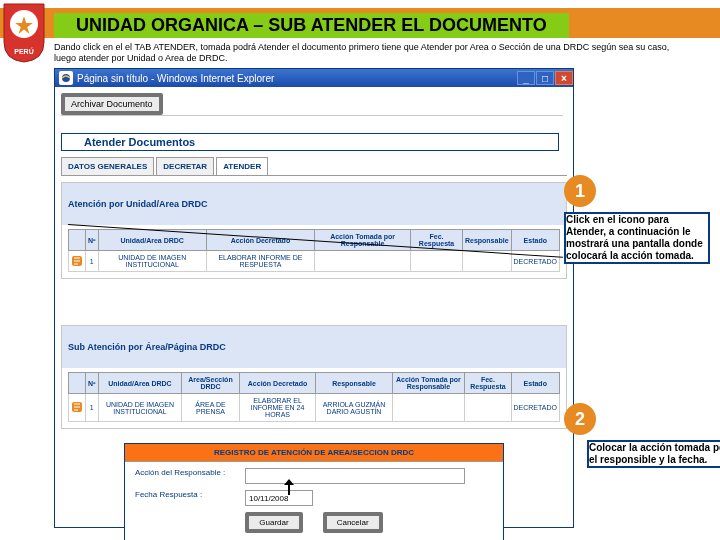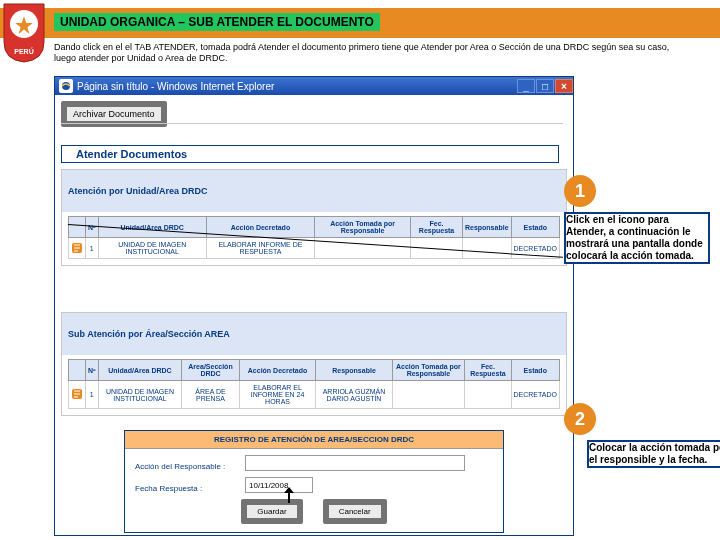--- a/index.html
+++ b/index.html
@@ -1,41 +1,41 @@
 <!DOCTYPE html>
 <html><head>
 <meta charset="utf-8">
 <style>
   *{box-sizing:border-box;margin:0;padding:0;font-family:Arial,Helvetica,sans-serif}
   body{width:720px;height:540px;background:#fff;position:relative;overflow:hidden}
   .header-bar{position:absolute;left:0;top:8px;width:720px;height:30px;background:#e78a22}
   .logo{position:absolute;left:2px;top:2px;width:44px;height:62px}
-  .title{position:absolute;left:54px;top:13px;font-size:12px;font-weight:bold;background:#22c55e;padding:2px 6px}
+  .title{position:absolute;left:54px;top:13px;font-size:18px;font-weight:bold;background:#84cc16;padding:2px 22px}
   .intro{position:absolute;left:54px;top:42px;width:636px;font-size:9px;line-height:1.25;color:#000}
-  .browser{position:absolute;left:54px;top:76px;width:520px;height:460px;border:1px solid #0a3a7a}
+  .browser{position:absolute;left:54px;top:68px;width:520px;height:460px;border:1px solid #0a3a7a}
   .titlebar{height:18px;background:linear-gradient(#3b74d1,#1b4bab);display:flex;align-items:center;color:#fff;font-size:10px}
   .tb-icon{width:14px;height:14px;margin:0 4px;background:#fff;border-radius:2px;display:flex;align-items:center;justify-content:center;color:#1b4bab}
   .tb-title{flex:1}
   .tb-btn{width:18px;height:14px;margin-left:1px;background:#2f63c2;border:1px solid #6993d9;display:flex;align-items:center;justify-content:center;color:#fff;font-size:10px;font-weight:bold}
   .tb-close{background:#d14a2f;border-color:#e77a5a}
   .content{position:relative;width:100%;height:calc(100% - 18px);background:#fff}
-  .btn{display:inline-block;background:#ebebeb;border:6px solid #737373;border-radius:2px;font-size:9px;padding:2px 6px;margin:6px 0 0 6px}
-  .section-title{border:1px solid #063a82;background:#fff;color:#063a82;font-size:11px;font-weight:bold;padding:2px 14px;margin:8px 14px 0 6px}
+  .btn{display:inline-block;background:#ebebeb;border:4px solid #737373;border-radius:2px;font-size:9px;padding:2px 6px;margin:6px 0 0 6px}
+  .section-title{border:1px solid #063a82;background:#fff;color:#063a82;font-size:11px;font-weight:bold;padding:2px 22px;margin:8px 14px 0 6px}
   .tabs{display:flex;margin:6px 6px 0 6px;border-bottom:1px solid #9a9a9a}
   .tab{font-size:8px;font-weight:bold;color:#063a82;padding:4px 6px;border:1px solid #9a9a9a;border-bottom:none;background:#f0f0f0;margin-right:2px}
   .tab.active{background:#fff}
   .panel{border:1px solid #c8c8c8;margin:6px 6px 0 6px;padding-bottom:6px}
   .panel-title{background:#dbe5f5;color:#063a82;font-size:9px;font-weight:bold;padding:16px 6px}
   table.data{width:calc(100% - 12px);margin:4px 6px 0 6px;border-collapse:collapse;font-size:7px;color:#063a82}
   table.data th{background:#dbe5f5;border:1px solid #9a9a9a;padding:3px 2px;font-weight:bold;text-align:center}
   table.data td{border:1px solid #cfcfcf;padding:3px 2px;text-align:center;vertical-align:middle}
   .action-icon{display:inline-block;width:12px;height:12px;cursor:pointer}
   .registro{border:1px solid #063a82;margin:14px auto 0 auto;width:380px;background:#fff}
-  .registro-title{background:#fdba74;color:#063a82;font-size:8px;font-weight:bold;padding:4px 16px;text-align:center;border-bottom:1px solid #9a9a9a}
-  .form-row{display:flex;align-items:flex-end;font-size:8px;color:#063a82;margin:6px 10px}
+  .registro-title{background:#f97316;color:#063a82;font-size:8px;font-weight:bold;padding:4px 16px;text-align:center;border-bottom:1px solid #9a9a9a}
+  .form-row{display:flex;align-items:flex-start;font-size:8px;color:#063a82;margin:6px 10px}
   .form-row label{width:110px}
   .form-row input{border:1px solid #9a9a9a;height:16px;width:220px;font-size:8px;padding:0 3px}
   .form-row input.date{width:68px}
   .form-actions{display:flex;justify-content:center;gap:20px;margin:6px 0 8px 0}
   .form-actions .btn{margin:0;font-size:8px;padding:2px 10px}
   .callout-num{position:absolute;width:32px;height:32px;border-radius:16px;background:#e78a22;color:#fff;font-weight:bold;font-size:18px;display:flex;align-items:center;justify-content:center}
   .callout-box{position:absolute;width:146px;border:2px solid #063a82;background:#fff;font-size:10px;font-weight:bold;padding:0;line-height:1.2}
   .arrow-line{position:absolute;background:#000;height:1px;transform-origin:left center}
   .north-arrow{position:absolute;width:10px;height:16px}
   .north-arrow::before{content:"";position:absolute;left:3px;top:4px;width:2px;height:12px;background:#000}
@@ -70,20 +70,25 @@
     <span class="tb-btn">□</span>
     <span class="tb-btn tb-close">×</span>
   </div>
 
   <div class="content">
     <span class="btn">Archivar Documento</span>
     <div class="hline" style="left:6px;top:28px;width:502px"></div>
 
     <div class="section-title" style="margin-top:18px">Atender Documentos</div>
 
+    <div class="tabs">
+      <div class="tab">DATOS GENERALES</div>
+      <div class="tab">DECRETAR</div>
+      <div class="tab active">ATENDER</div>
+    </div>
 
     <div class="panel">
       <div class="panel-title">Atención por Unidad/Area DRDC</div>
       <table class="data">
         <tbody>
             <tr>
           <th style="width:14px"></th>
           <th>Nº</th>
           <th>Unidad/Area DRDC</th>
           <th>Acción Decretado</th>
@@ -107,21 +112,21 @@
           <td></td>
           <td></td>
           <td></td>
           <td>DECRETADO</td>
         </tr>
       </tbody>
         </table>
     </div>
 
     <div class="panel" style="margin-top:46px">
-      <div class="panel-title">Sub Atención por Área/Sección AREA</div>
+      <div class="panel-title">Sub Atención por Área/Página DRDC</div>
       <table class="data">
         <tbody>
             <tr>
           <th style="width:14px"></th>
           <th>Nº</th>
           <th>Unidad/Area DRDC</th>
           <th>Area/Sección DRDC</th>
           <th>Acción Decretado</th>
           <th>Responsable</th>
           <th>Acción Tomada por Responsable</th>

